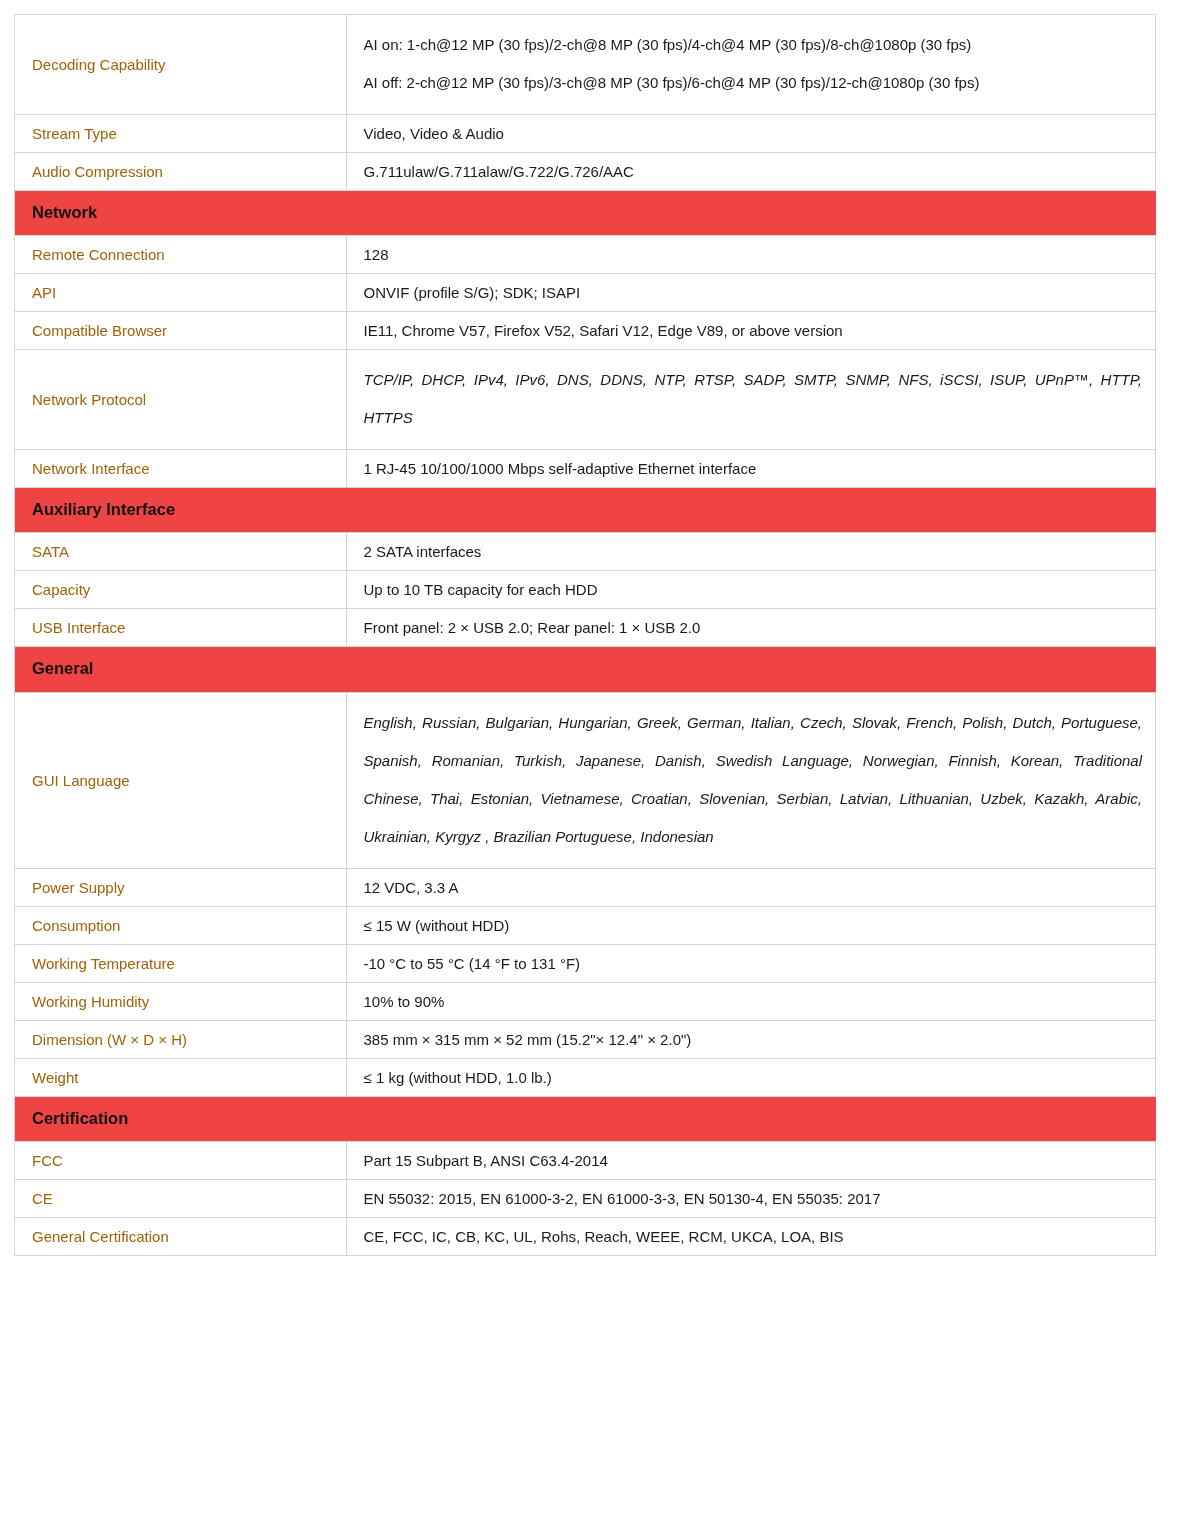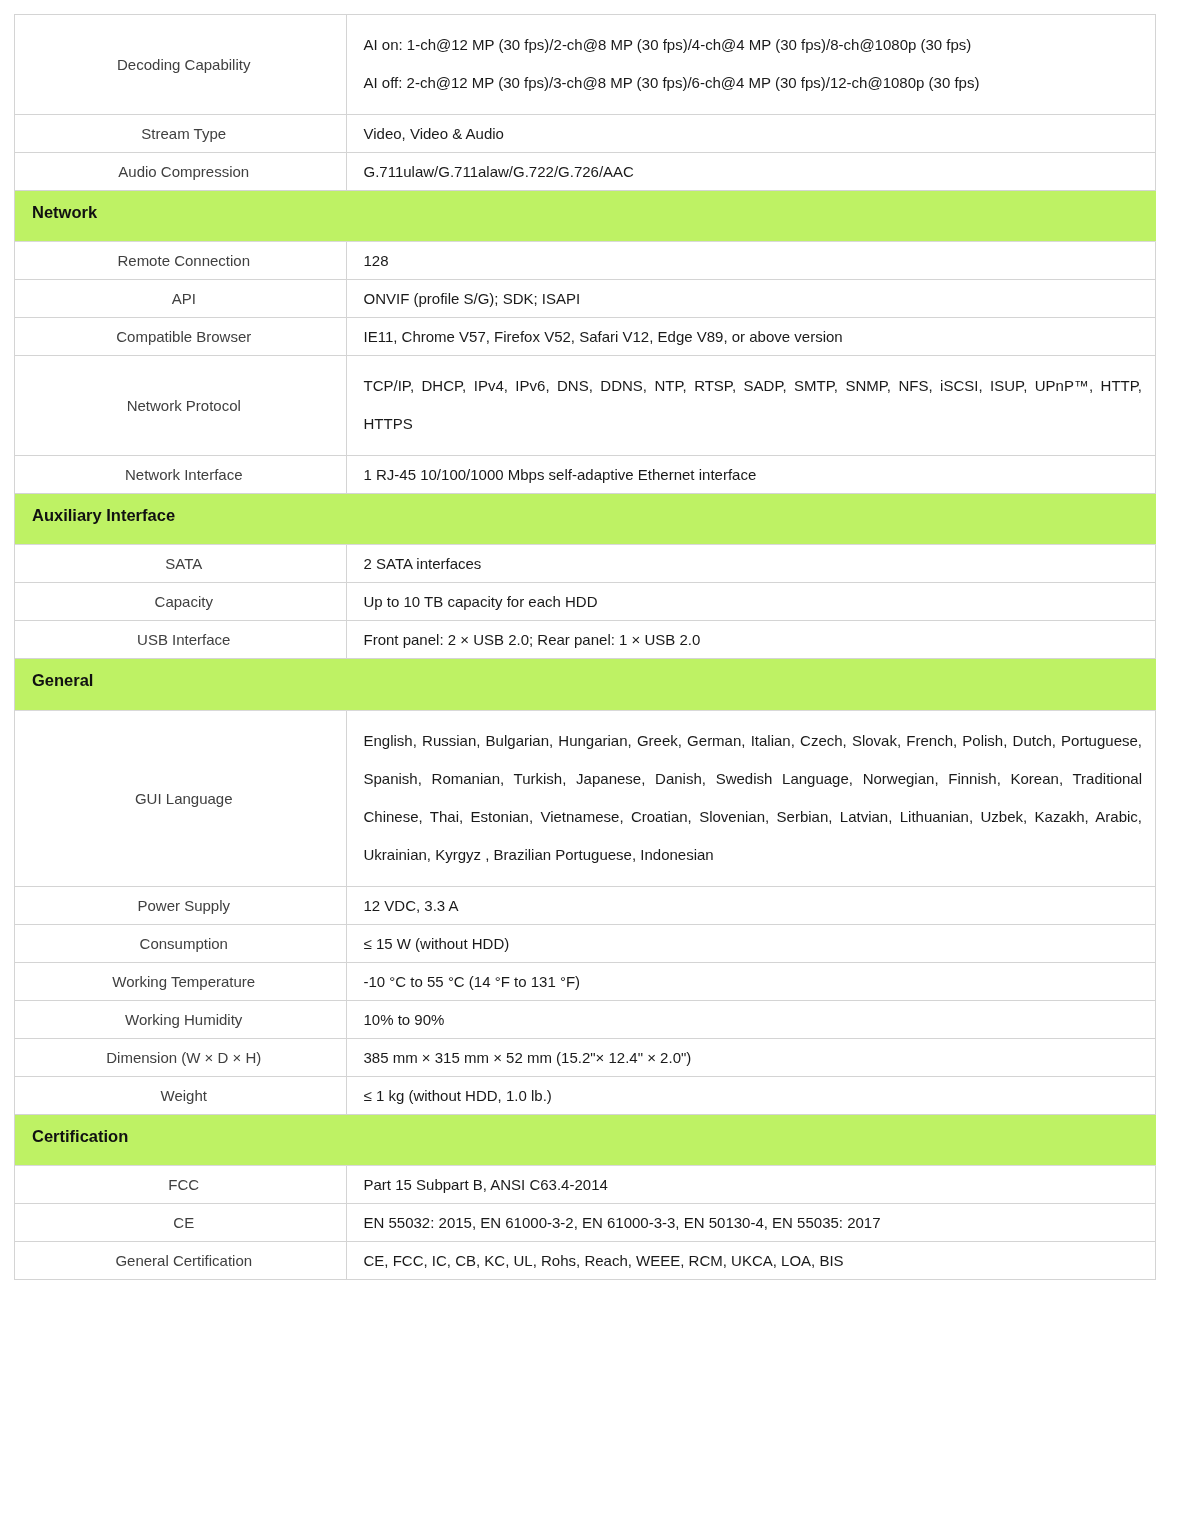--- a/index.html
+++ b/index.html
@@ -35,47 +35,47 @@
   .spec-table td {
     border-bottom: 1px solid #d4d4d4;
     vertical-align: middle;
     font-size: 15px;
     line-height: 1.0;
     padding: 0;
   }
   td.label-cell {
     border-right: 1px solid #d4d4d4;
     padding: 11px 10px 11px 17px;
-    color: #404040;
+    color: #a16207;
     font-weight: 400;
-    text-align: center;
   }
   td.value-cell {
     padding: 11px 14px 11px 17px;
     color: #1a1a1a;
     font-weight: 400;
   }
   
   td.value-cell .multi {
     line-height: 2.55;
   }
   td.value-cell .multi.justify {
     text-align: justify;
     text-align-last: left;
+    font-style: italic;
   }
   td.value-cell .single {
     line-height: 1.0;
   }
   tr.section-row td {
-    background: #bef264;
+    background: #ef4444;
     border-bottom: 1px solid #d9d9d9;
     border-right: none;
     font-weight: bold;
     font-size: 16.5px;
-    padding: 13px 10px 21px 17px;
+    padding: 13px 10px 15px 17px;
     color: #111111;
   }
   tr.tall-label td.label-cell { vertical-align: middle; }
 </style>
 </head>
 <body>
 
 <div class="spec-sheet">
   <table class="spec-table">
     <colgroup>

